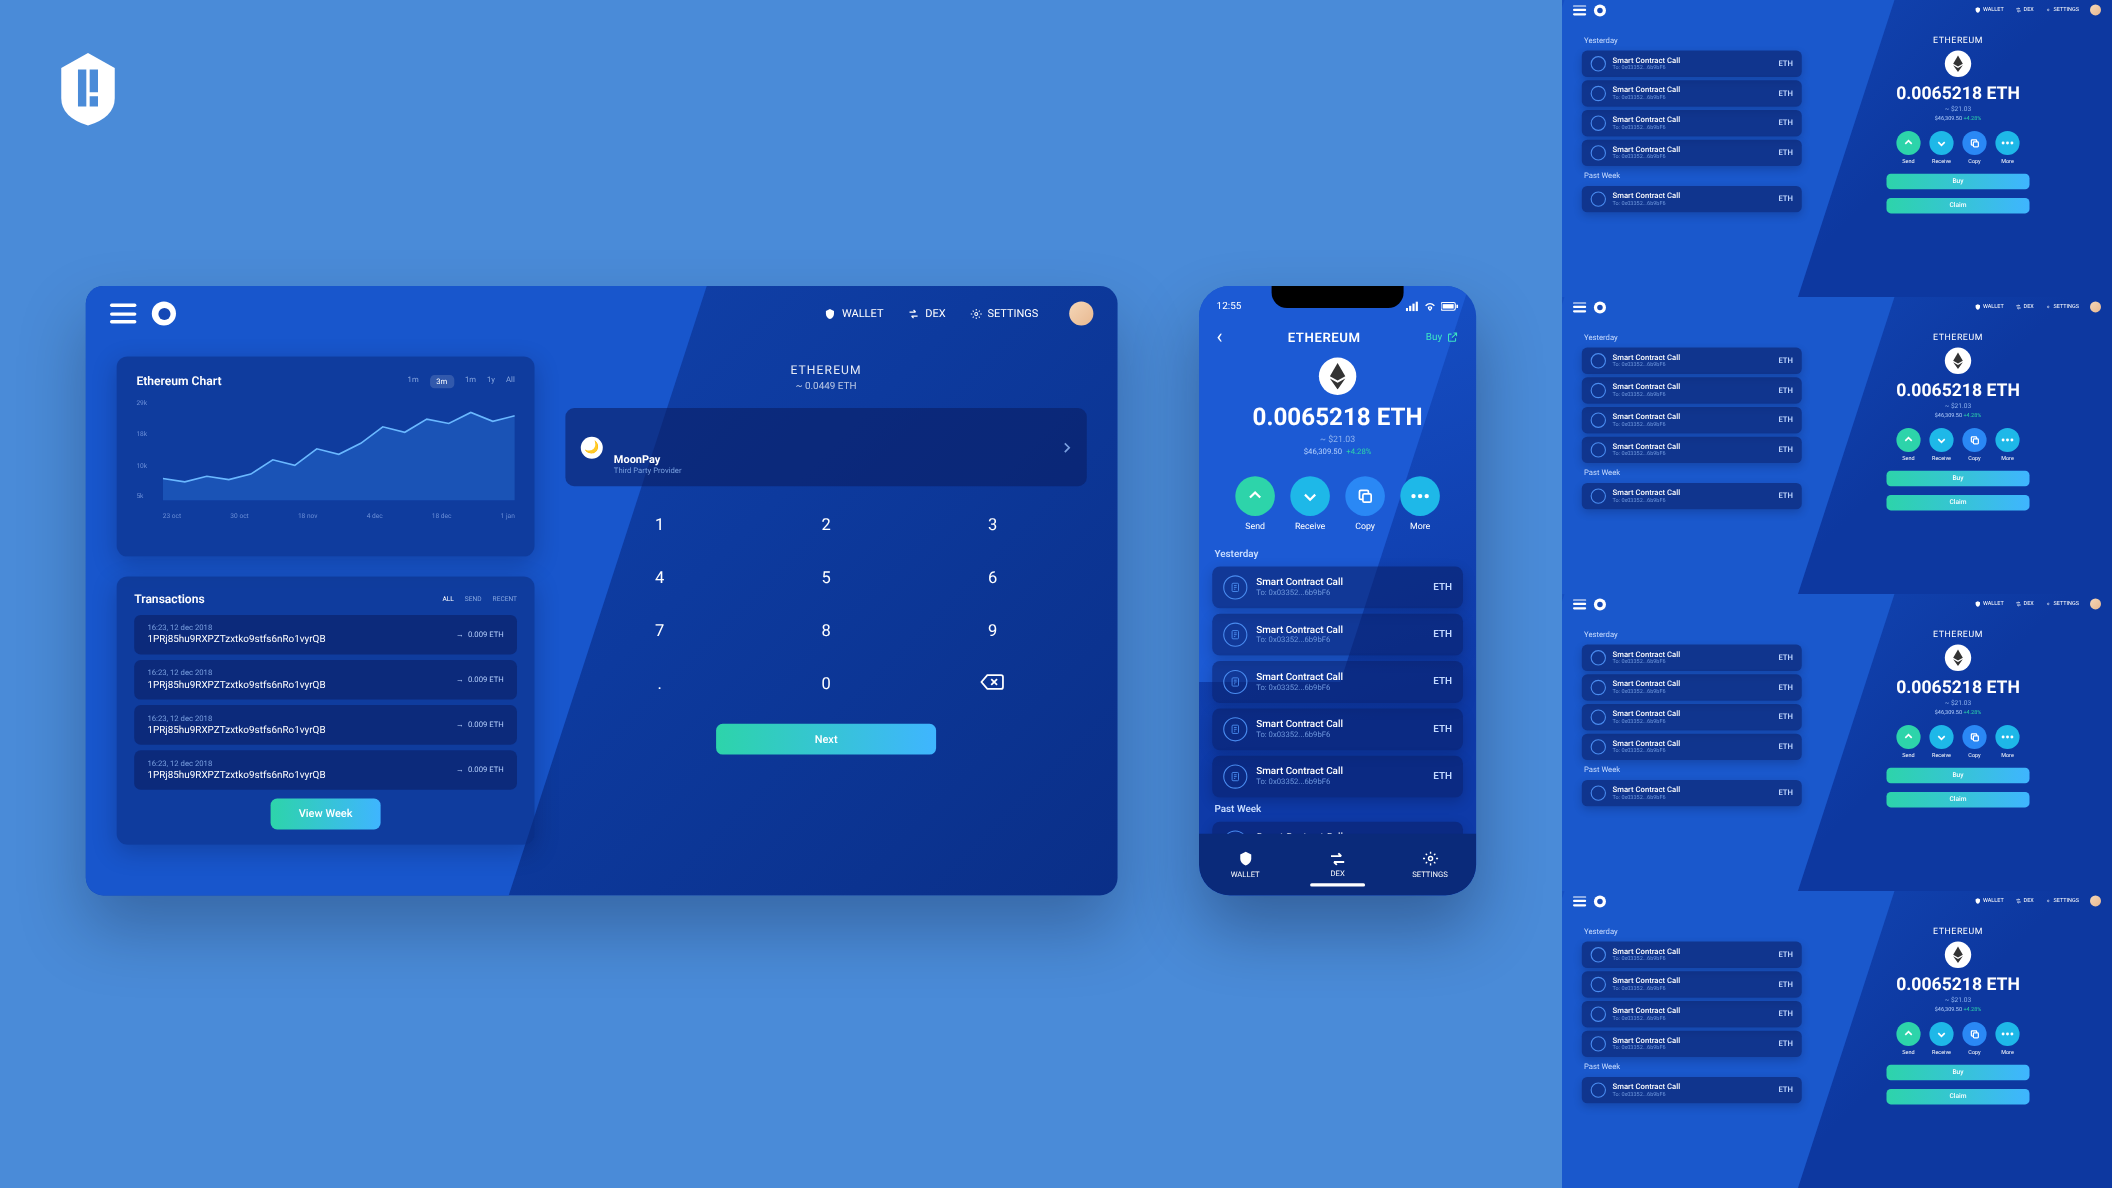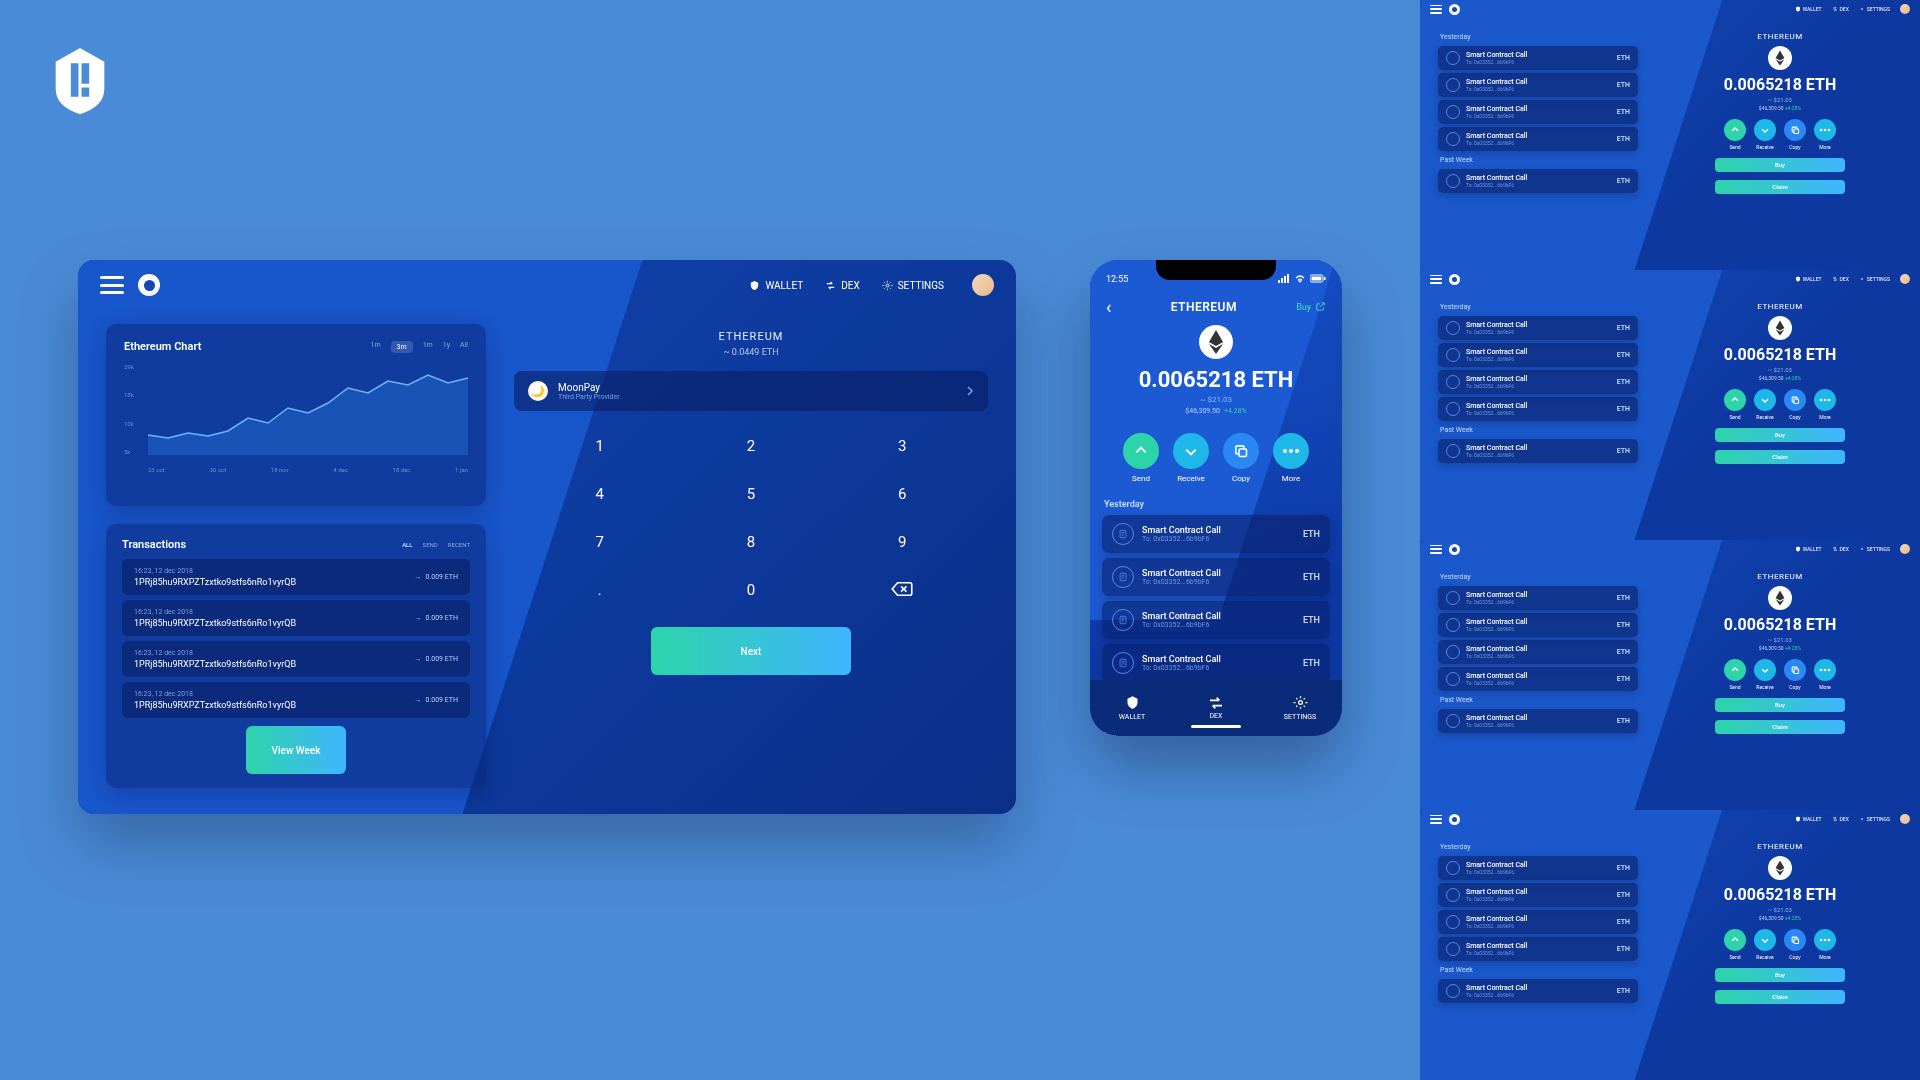--- a/index.html
+++ b/index.html
@@ -42,38 +42,38 @@
 .tx-title { color:#fff; font-size:11px; font-weight:600; }
 .tx-tabs { margin-left:auto; display:flex; gap:10px; font-size:6px; color:#89a8e0; }
 .tx-tabs span { cursor:pointer; }
 .tx-tabs .on { color:#fff; }
 .tx-row { background:rgba(10,30,100,.6); border-radius:6px; padding:8px 12px; margin-bottom:5px; display:flex; align-items:center; }
 .tx-info { flex:1; }
 .tx-time { font-size:7px; color:#7aa0e0; }
 .tx-addr { font-size:9px; color:#fff; margin-top:2px; }
 .tx-amt { font-size:7px; color:#b8d2ff; display:flex; align-items:center; gap:4px; }
 
-.btn-grad { background:linear-gradient(90deg,#2dd4aa,#3fb5ff); color:#fff; border:none; border-radius:6px; height:48px; font-size:10px; font-weight:500; cursor:pointer; }
+.btn-grad { background:linear-gradient(90deg,#2dd4aa,#3fb5ff); color:#fff; border:none; border-radius:6px; height:28px; font-size:10px; font-weight:500; cursor:pointer; }
 .view-more { width:100px; margin:8px auto 0; display:block; }
 
 .buy-head { text-align:center; color:#fff; margin-top:6px; }
 .buy-title { font-size:11px; letter-spacing:1px; opacity:.9; }
 .buy-amt { font-size:40px; font-weight:700; margin-top:10px; }
 .buy-sub { font-size:9px; opacity:.7; margin-top:4px; }
 .provider { background:rgba(10,30,100,.6); border-radius:8px; padding:10px 14px; display:flex; align-items:center; gap:10px; margin-top:14px; cursor:pointer; }
 .prov-icon { width:20px; height:20px; border-radius:50%; background:#fff; display:flex; align-items:center; justify-content:center; font-size:11px; }
 .prov-txt { flex:1; }
-.prov-name { color:#fff; font-size:10px; font-weight:400; }
+.prov-name { color:#fff; font-size:10px; font-weight:700;margin-top:32px; }
 .prov-sub { color:#7aa0e0; font-size:7px; }
 .keypad { margin-top:18px; display:grid; grid-template-columns:repeat(3,1fr); gap:14px 40px; padding:0 30px; }
 .key { color:#fff; font-size:15px; text-align:center; cursor:pointer; padding:8px 0; }
 .next-btn { width:200px; display:block; margin:18px auto 0; }
 
 
-.mobile { position:absolute; left:1090px; top:260px; width:252px; height:476px; background:linear-gradient(160deg,#1752c8 0%,#0e3aa8 70%); border-radius:28px; box-shadow:0 30px 60px rgba(0,0,20,.3); overflow:hidden; padding:10px 0 0; }
+.mobile { position:absolute; left:1090px; top:260px; width:252px; height:554px; background:linear-gradient(160deg,#1752c8 0%,#0e3aa8 70%); border-radius:28px; box-shadow:0 30px 60px rgba(0,0,20,.3); overflow:hidden; padding:10px 0 0; }
 .mobile::before { content:""; position:absolute; left:-60px; top:-80px; width:260px; height:440px; background:#1c5ad4; transform:skewX(-18deg); z-index:0; }
 .m-notch { position:absolute; top:0; left:50%; transform:translateX(-50%); width:120px; height:20px; background:#000; border-radius:0 0 14px 14px; z-index:5; }
 .m-status { position:relative; z-index:4; display:flex; justify-content:space-between; padding:4px 16px; font-size:9px; color:#fff; }
 .m-status-icons { display:flex; gap:4px; }
 .m-top { position:relative; z-index:4; display:flex; align-items:center; padding:8px 16px 4px; color:#fff; }
 .m-back { font-size:18px; cursor:pointer; }
 .m-hdr-t { flex:1; text-align:center; font-size:12px; font-weight:600; letter-spacing:.5px; margin-right:0; }
 .m-buy-tag { font-size:9px; color:#3de5c4; cursor:pointer; display:flex; align-items:center; gap:4px; }
 .m-coin { position:relative; z-index:4; text-align:center; color:#fff; padding:4px 0 10px; }
 .eth-icon { width:34px; height:34px; border-radius:50%; background:#fff; margin:0 auto 8px; display:flex; align-items:center; justify-content:center; }

